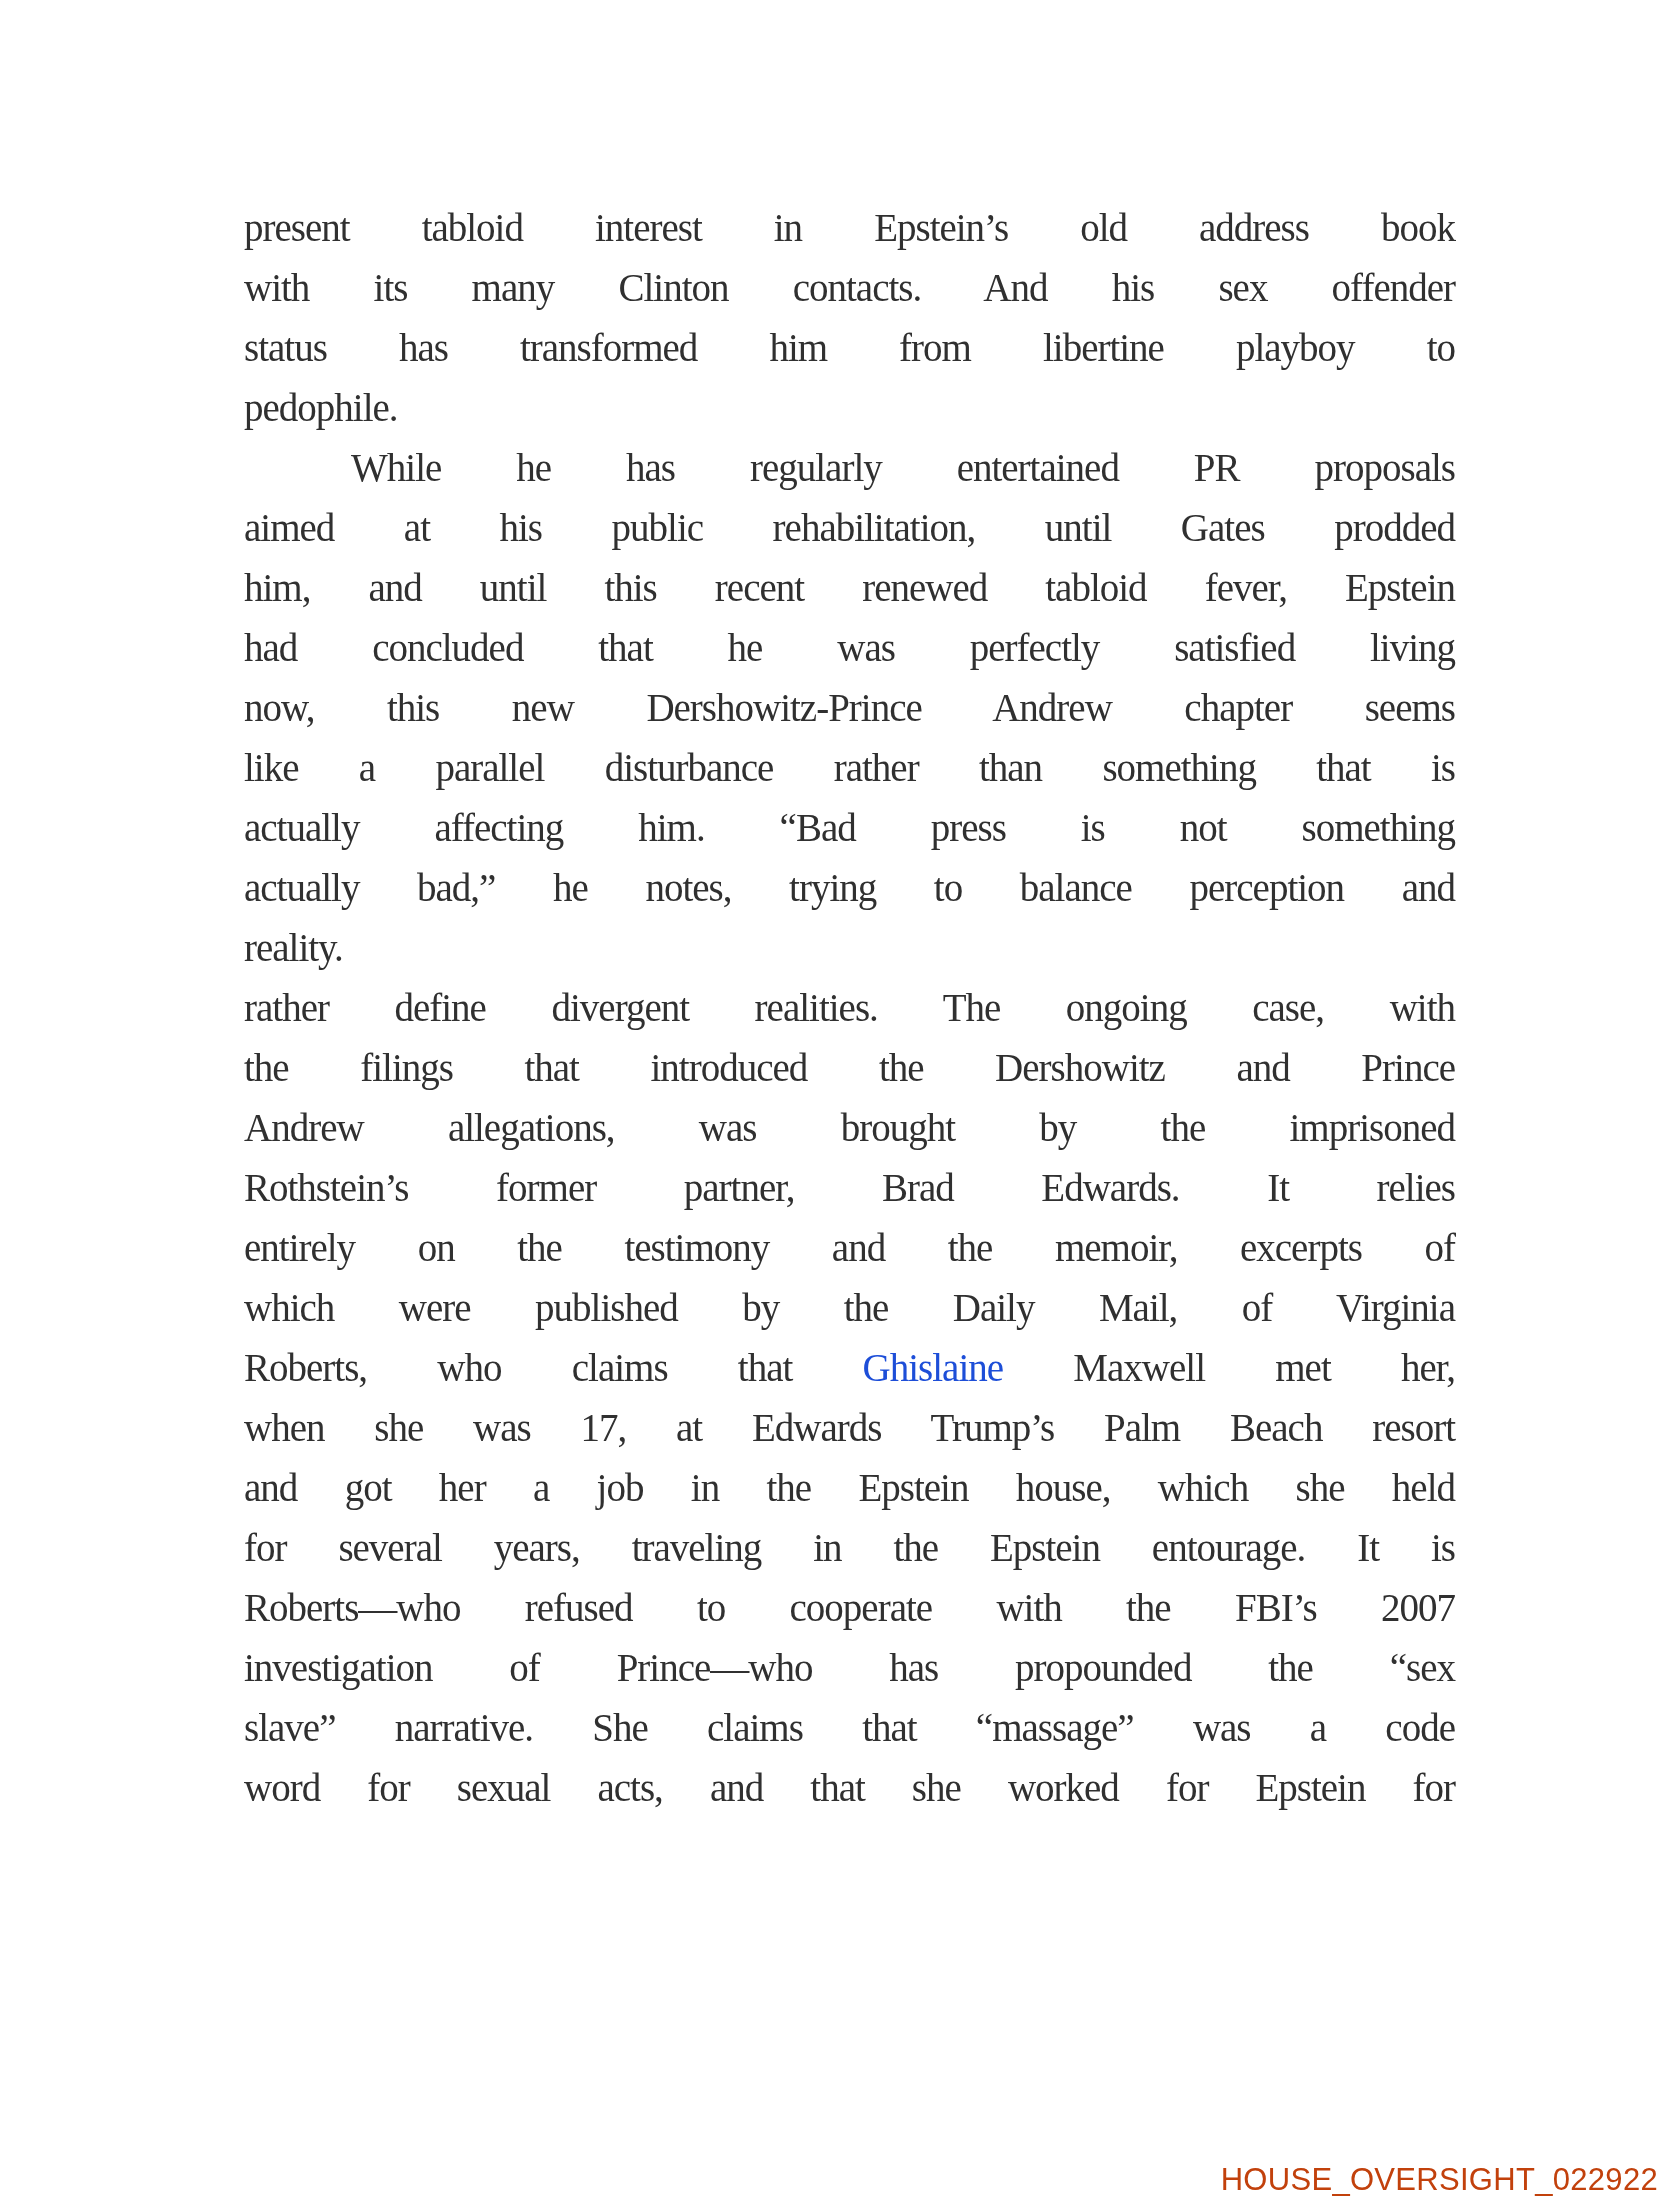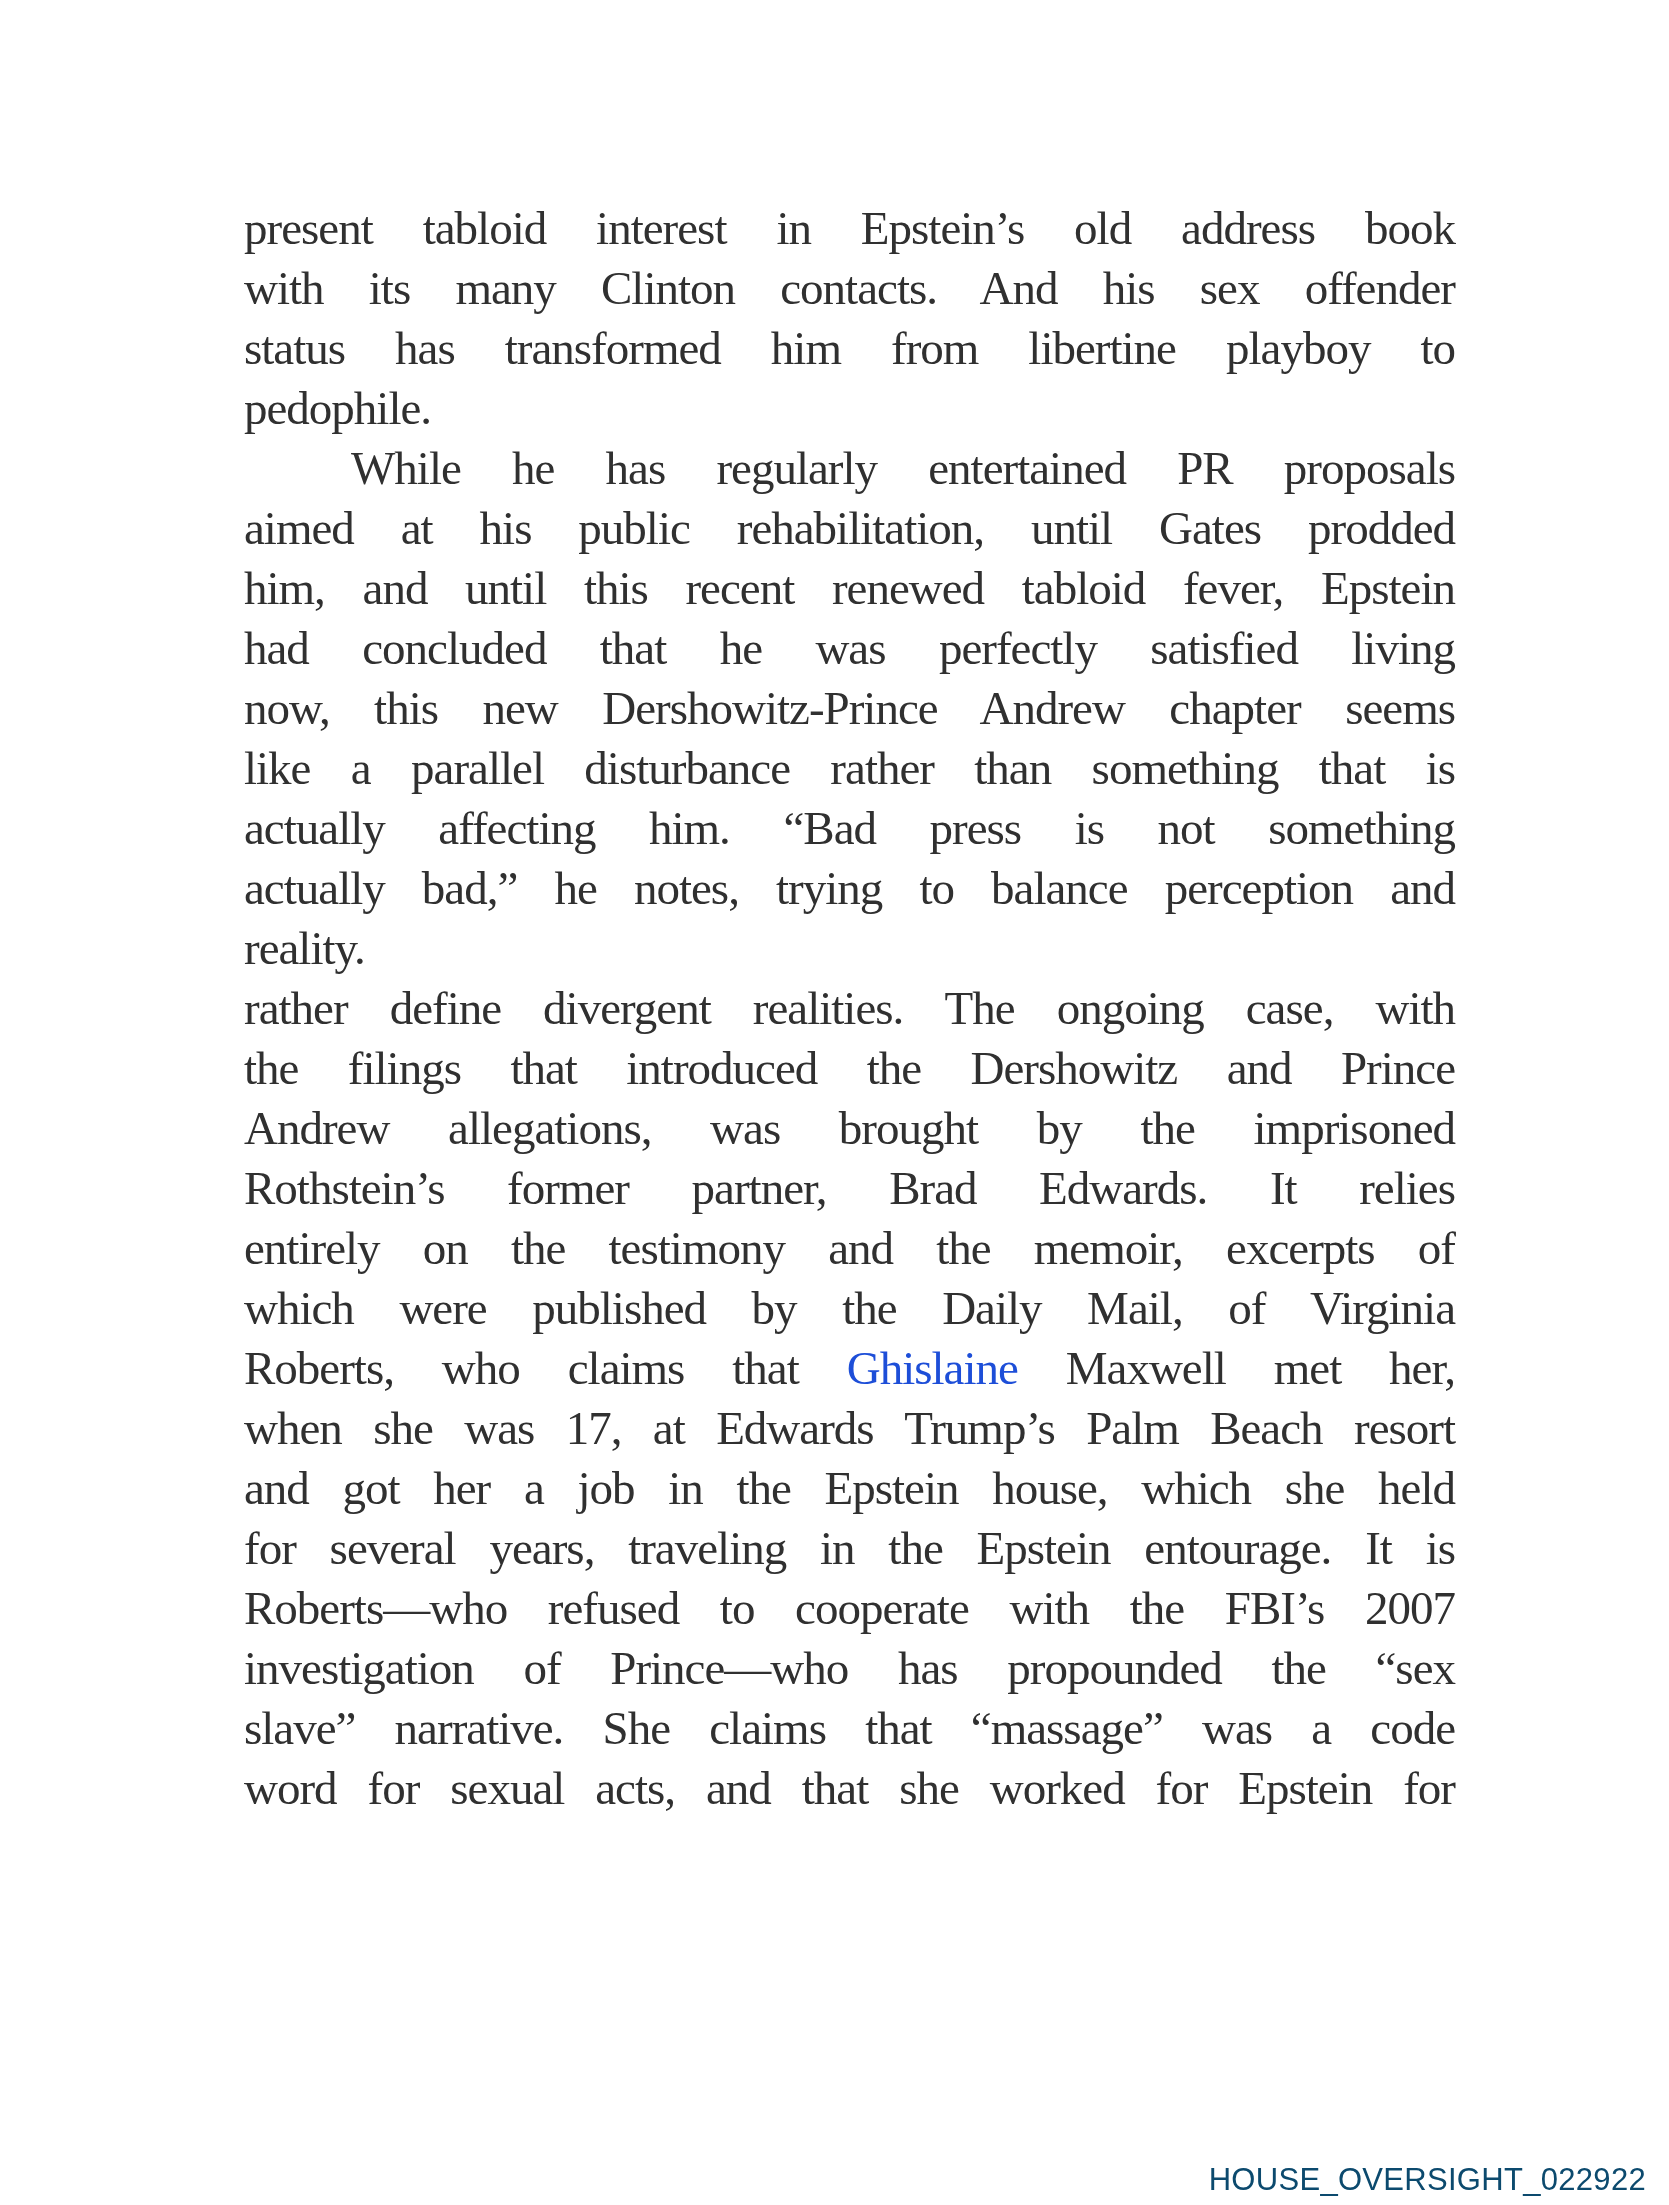--- a/index.html
+++ b/index.html
@@ -14,21 +14,21 @@
     background: #ffffff;
     overflow: hidden;
     font-kerning: normal;
   }
   .text-block {
     position: absolute;
     left: 244px;
     top: 198px;
     width: 1211px;
     font-family: "Liberation Serif", "DejaVu Serif", serif;
-    font-size: 47px;
+    font-size: 39px;
     line-height: 60px;
     letter-spacing: -1px;
     color: #303030;
   }
   .line {
     height: 60px;
     white-space: normal;
     text-align: justify;
     text-align-last: justify;
   }
@@ -37,26 +37,26 @@
   }
   .line.indent {
     text-indent: 107px;
   }
   .gray-word {
     
   }
   .footer-bates {
     position: absolute;
     top: 2161px;
-    right: 23px;
+    right: 11px;
     font-family: "Liberation Sans", "DejaVu Sans", sans-serif;
     font-size: 31px;
     line-height: 37px;
     letter-spacing: 0.3px;
-    color: #0c4a6e;
+    color: #c2410c;
     white-space: nowrap;
   }
 </style>
 </head>
 <body>
 
 <div class="page">
   <div class="text-block" style="color: rgb(48, 48, 48);">
       <div class="line">present tabloid interest in Epstein’s old address book</div>
       <div class="line">with its many Clinton contacts. And his sex offender</div>

